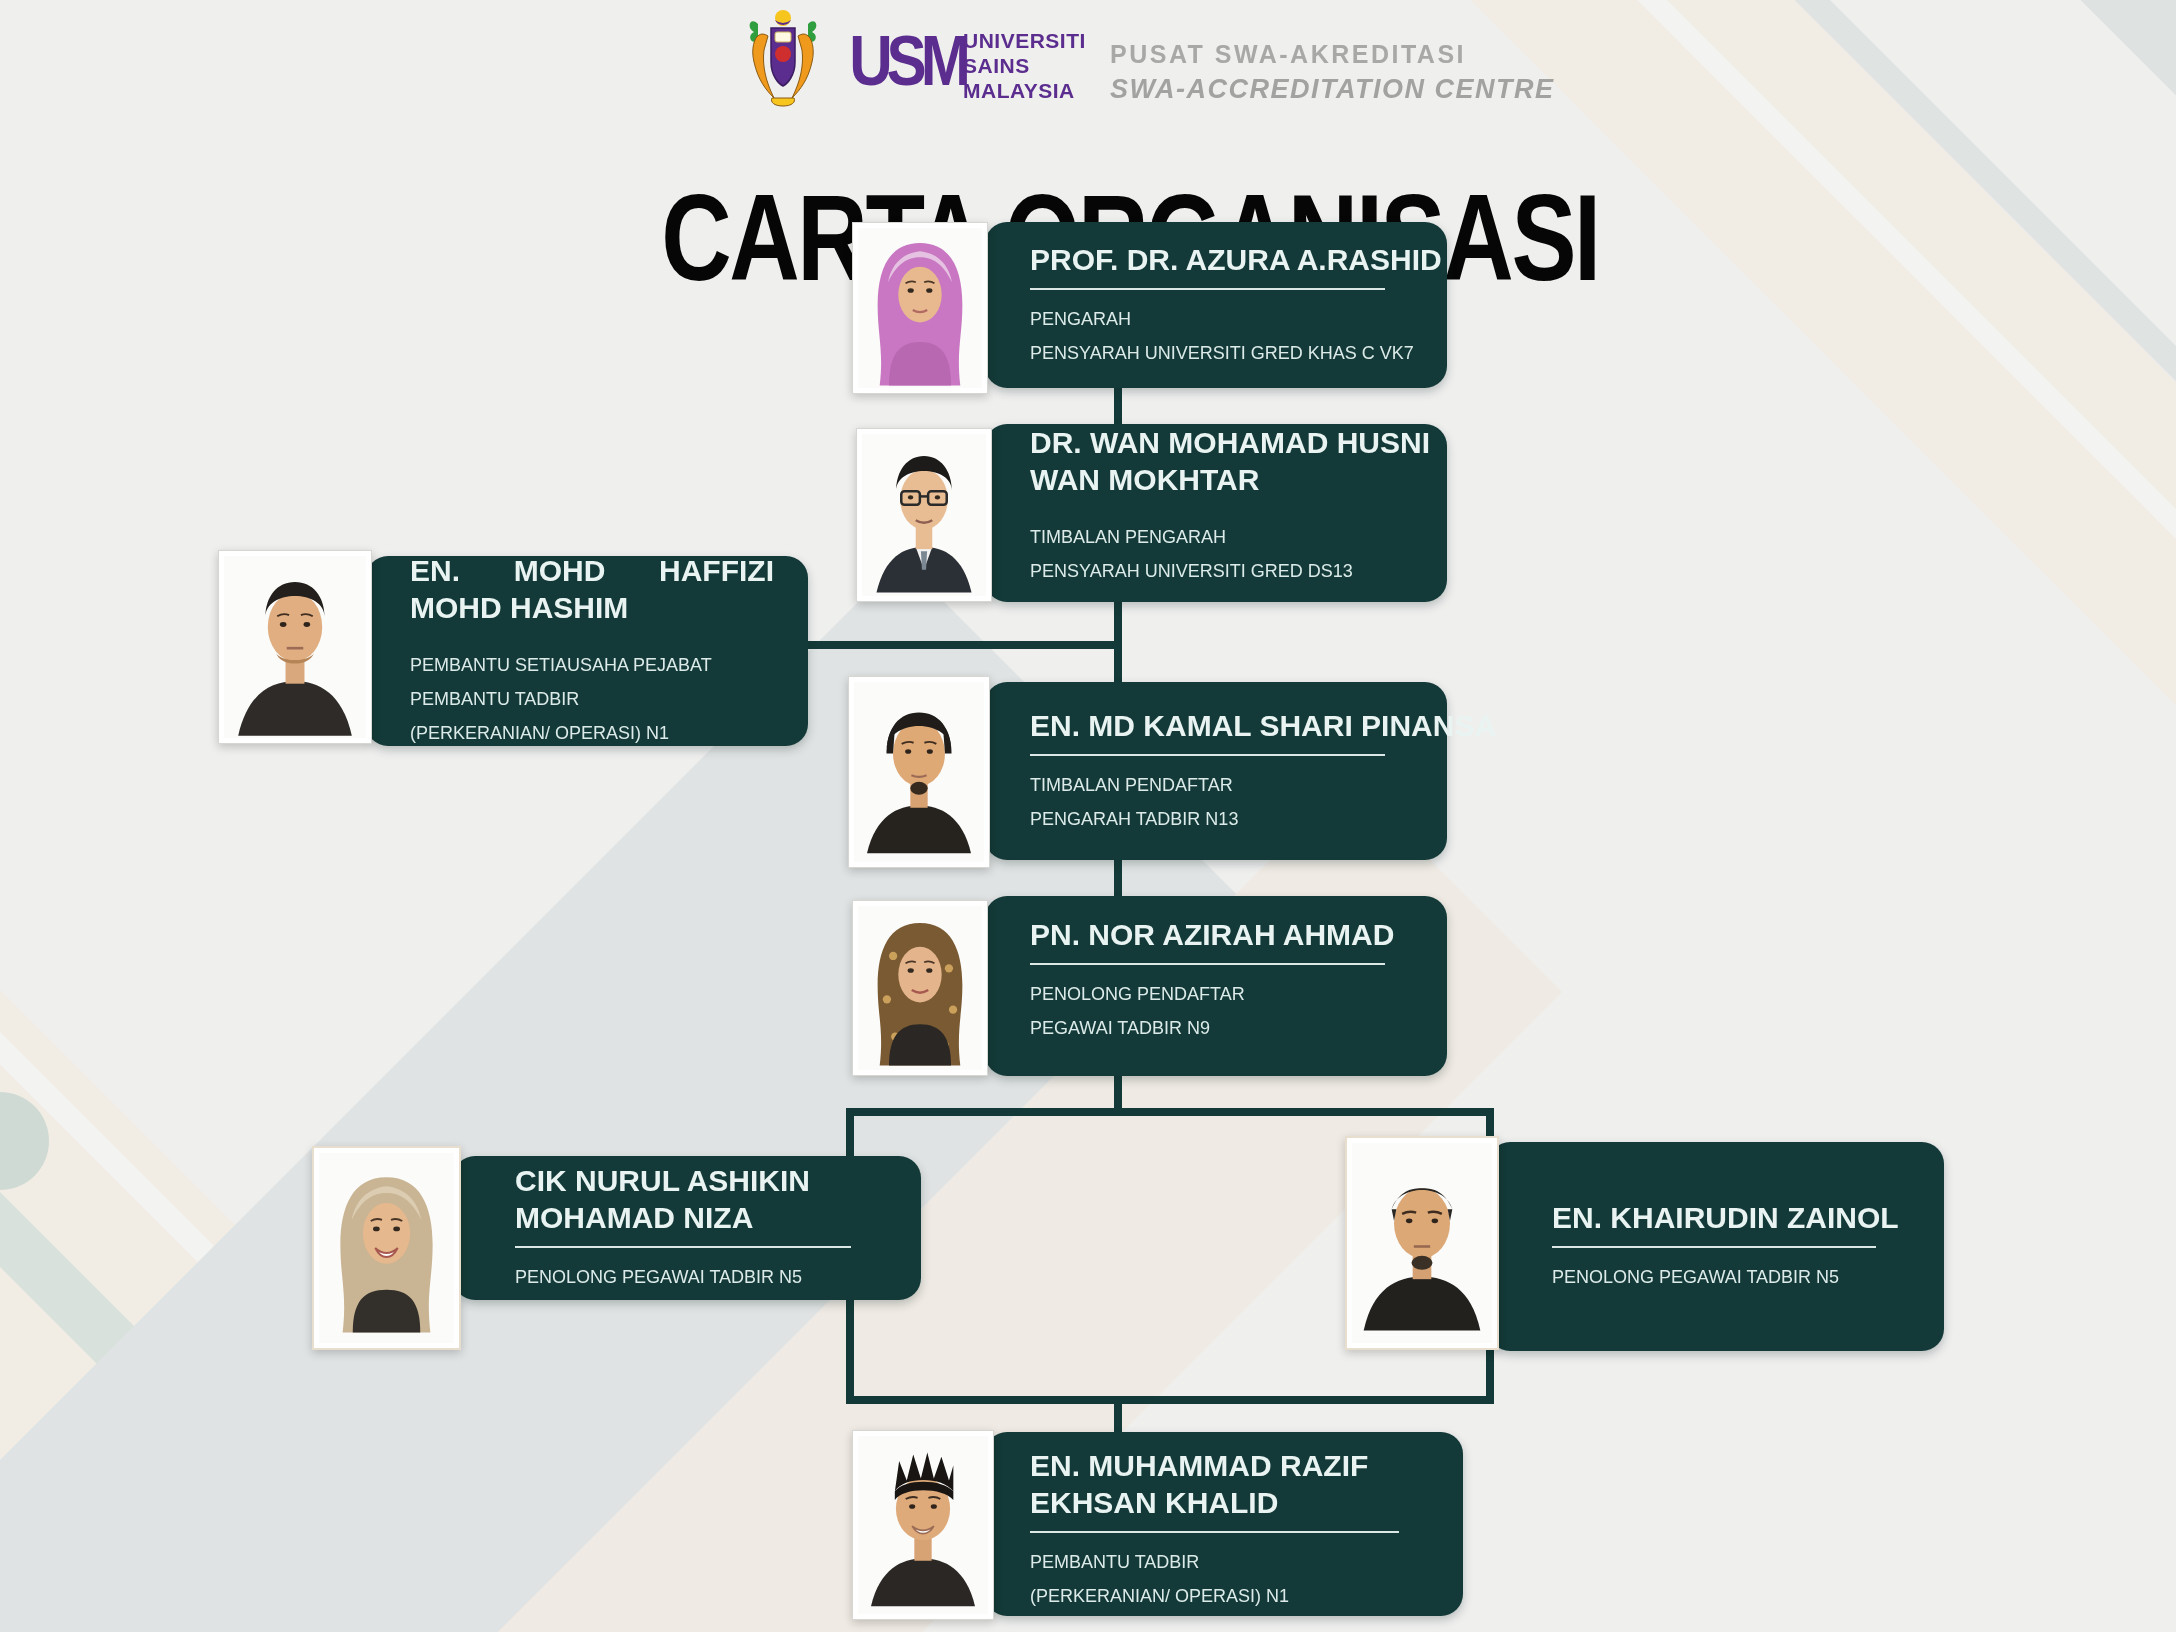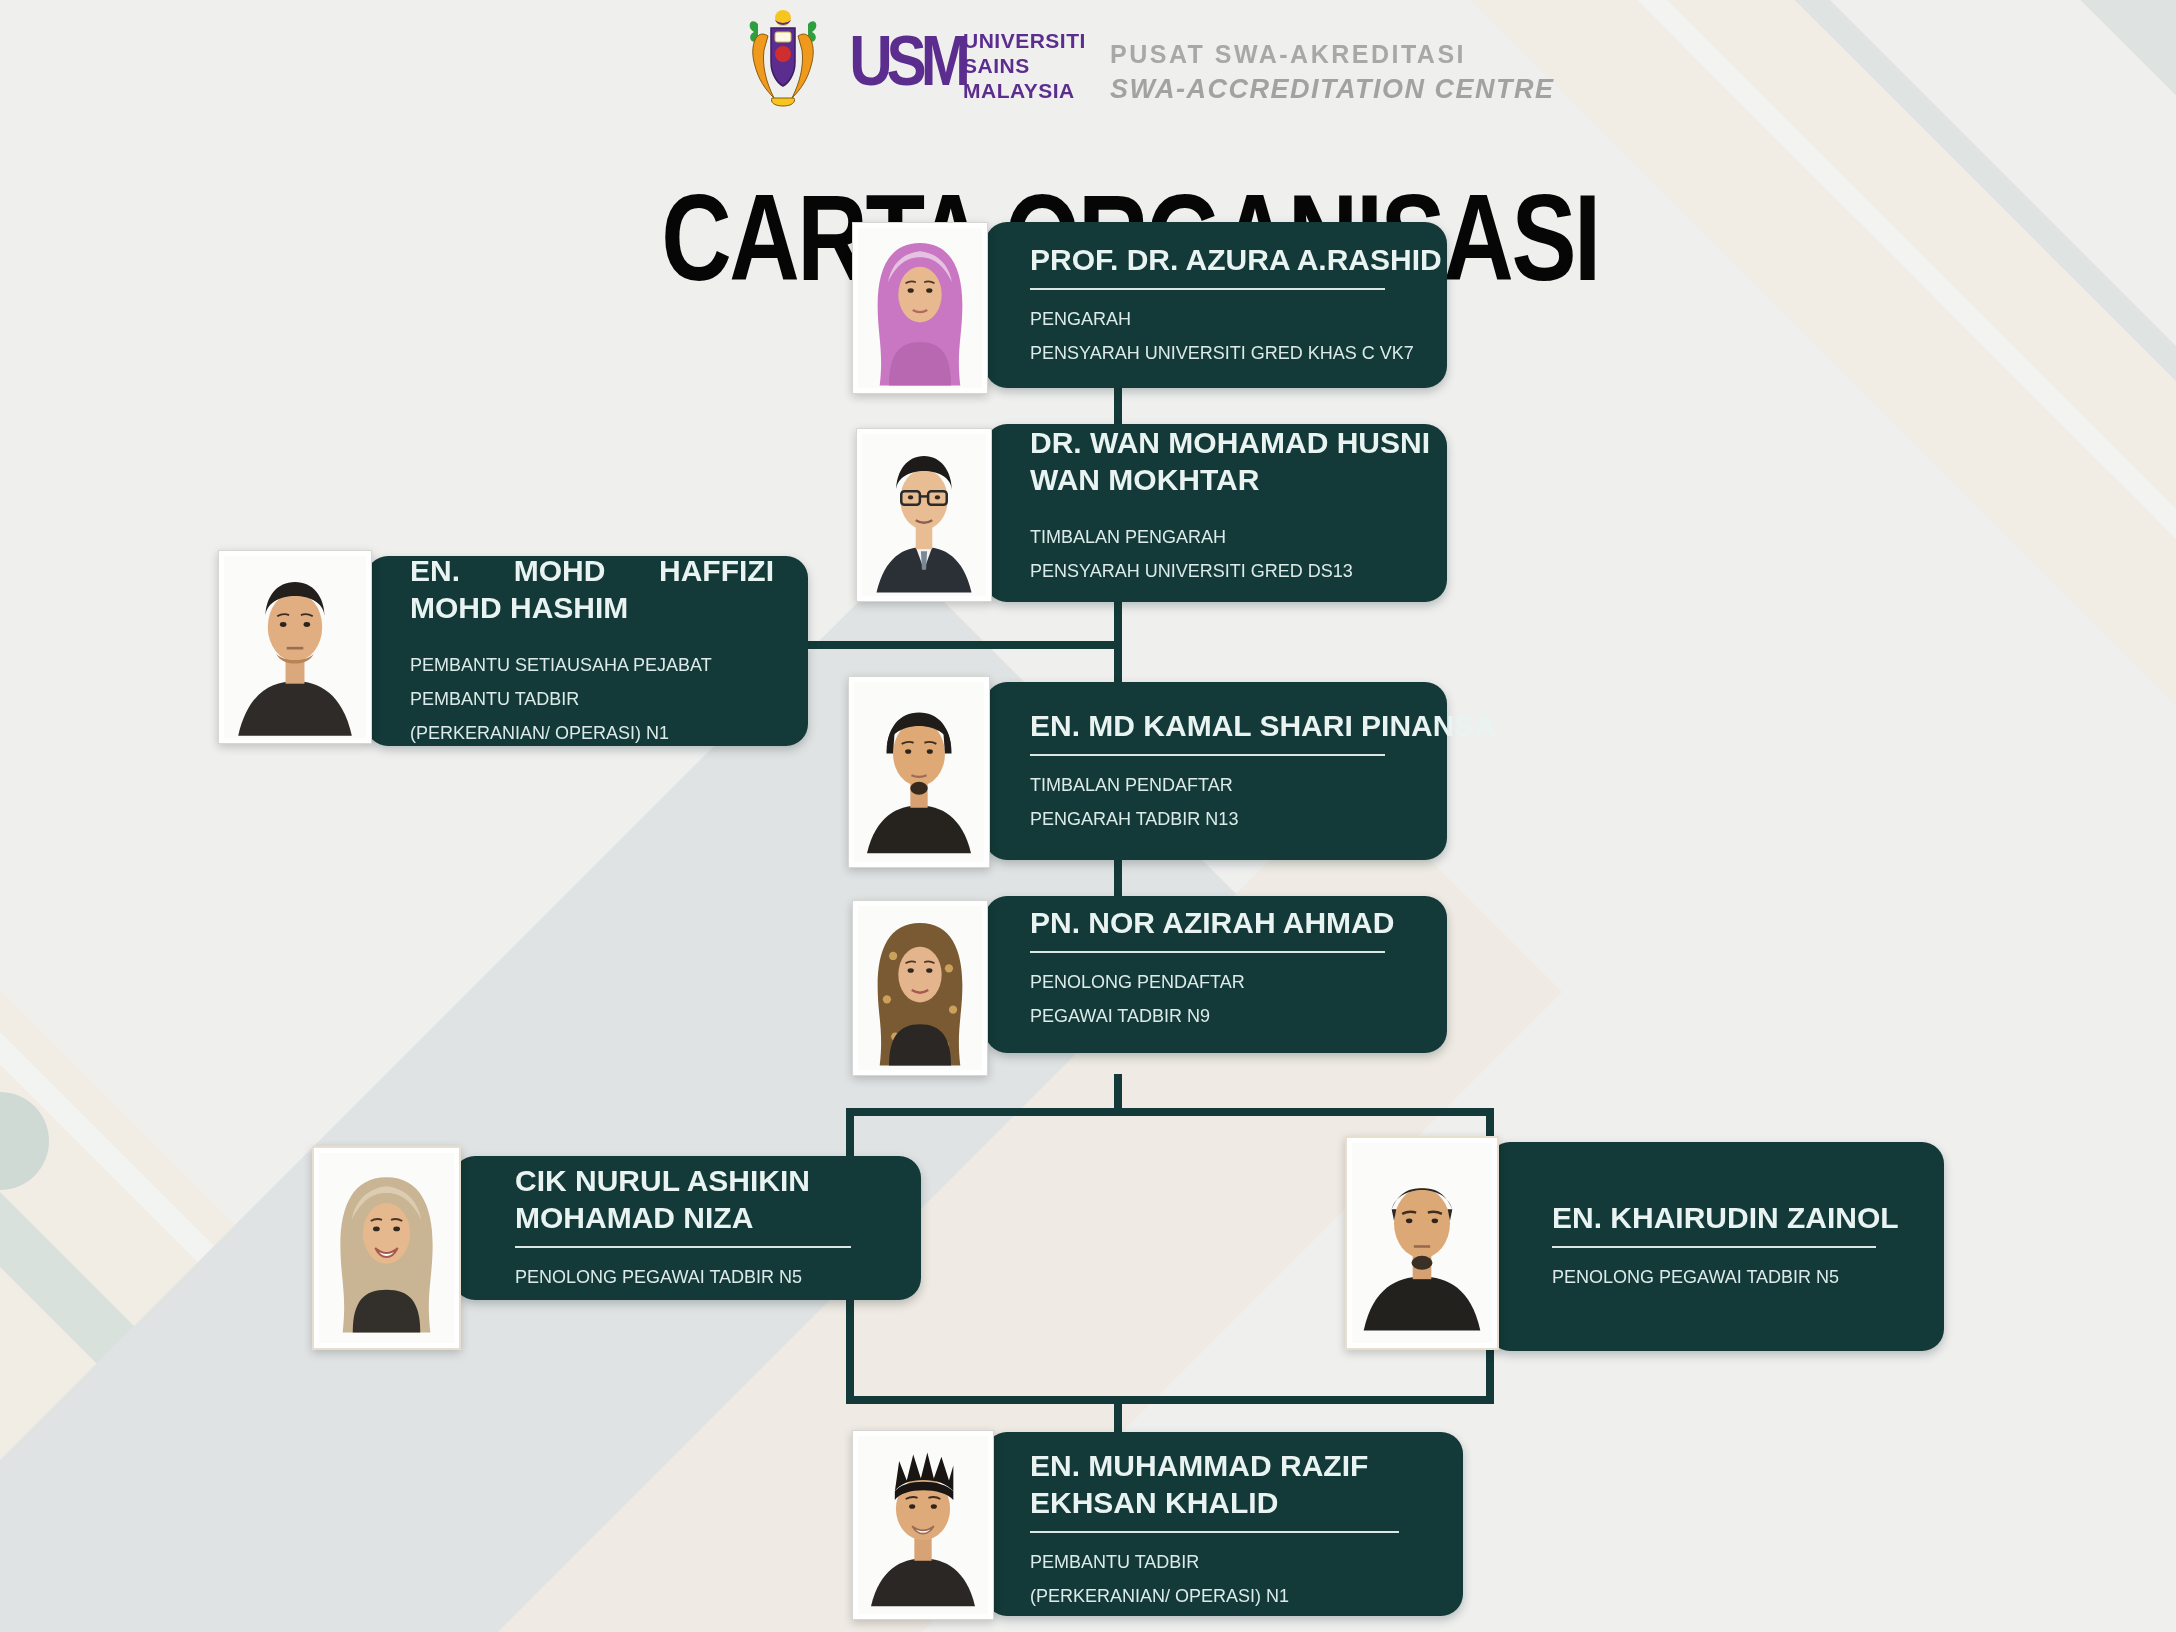--- a/index.html
+++ b/index.html
@@ -53,21 +53,21 @@
   
   .photo-azura{left:852px;top:222px;width:124px;height:160px;}
   .panel-azura{left:985px;top:222px;width:462px;height:166px;padding:0 14px 0 45px;box-sizing:border-box;}
   .photo-husni{left:856px;top:428px;width:124px;height:162px;}
   .panel-husni{left:985px;top:424px;width:462px;height:178px;padding:0 14px 15px 45px;box-sizing:border-box;}
   .photo-haffizi{left:218px;top:550px;width:142px;height:182px;}
   .panel-haffizi{left:366px;top:556px;width:442px;height:190px;padding:0 34px 0 44px;box-sizing:border-box;}
   .photo-kamal{left:848px;top:676px;width:130px;height:180px;}
   .panel-kamal{left:985px;top:682px;width:462px;height:178px;padding:0 14px 0 45px;box-sizing:border-box;}
   .photo-azirah{left:852px;top:900px;width:124px;height:164px;}
-  .panel-azirah{left:985px;top:896px;width:462px;height:157px;padding:0 14px 12px 45px;box-sizing:border-box;}
+  .panel-azirah{left:985px;top:896px;width:462px;height:180px;padding:0 14px 12px 45px;box-sizing:border-box;}
   .photo-nurul{left:312px;top:1146px;width:135px;height:190px;}
   .panel-nurul{left:453px;top:1156px;width:468px;height:144px;padding:0 24px 0 62px;box-sizing:border-box;}
   .photo-khairudin{left:1345px;top:1136px;width:140px;height:200px;}
   .panel-khairudin{left:1488px;top:1142px;width:456px;height:209px;padding:0 24px 0 64px;box-sizing:border-box;}
   .photo-razif{left:852px;top:1430px;width:130px;height:178px;}
   .panel-razif{left:985px;top:1432px;width:478px;height:184px;padding:12px 14px 0 45px;box-sizing:border-box;}
 </style>
 </head>
 <body>
 

